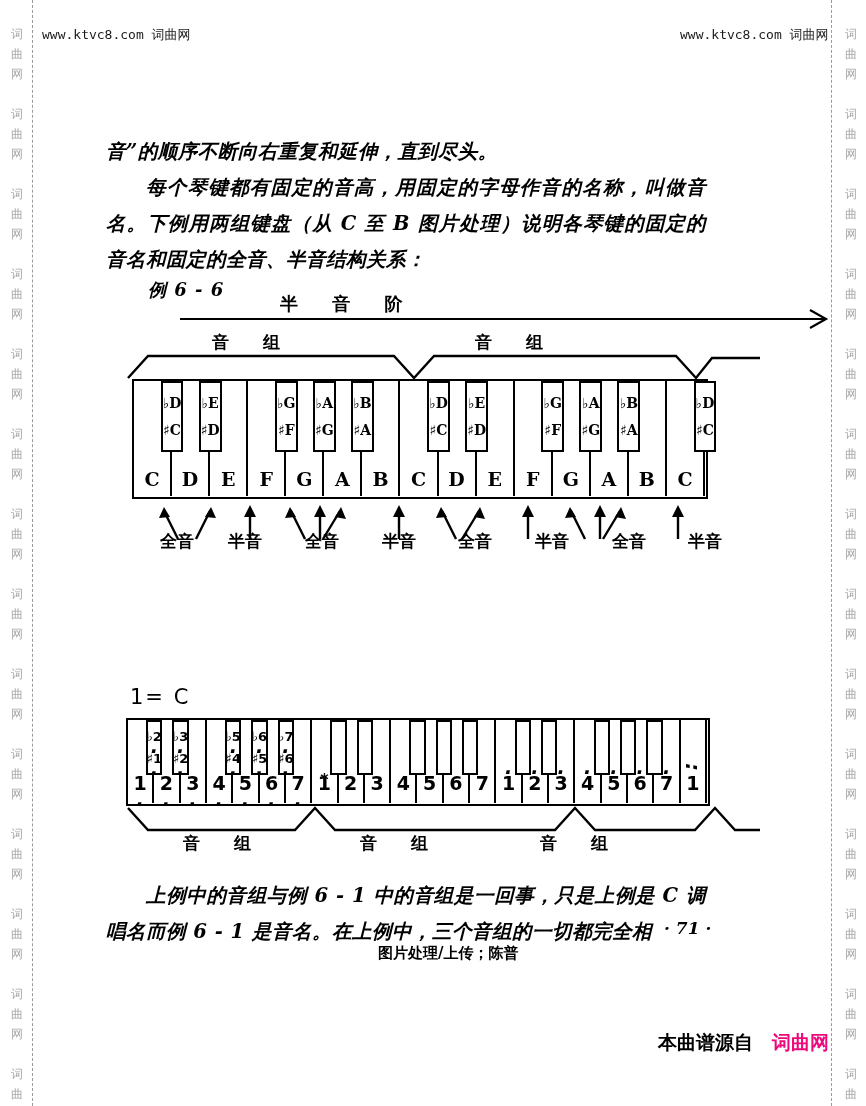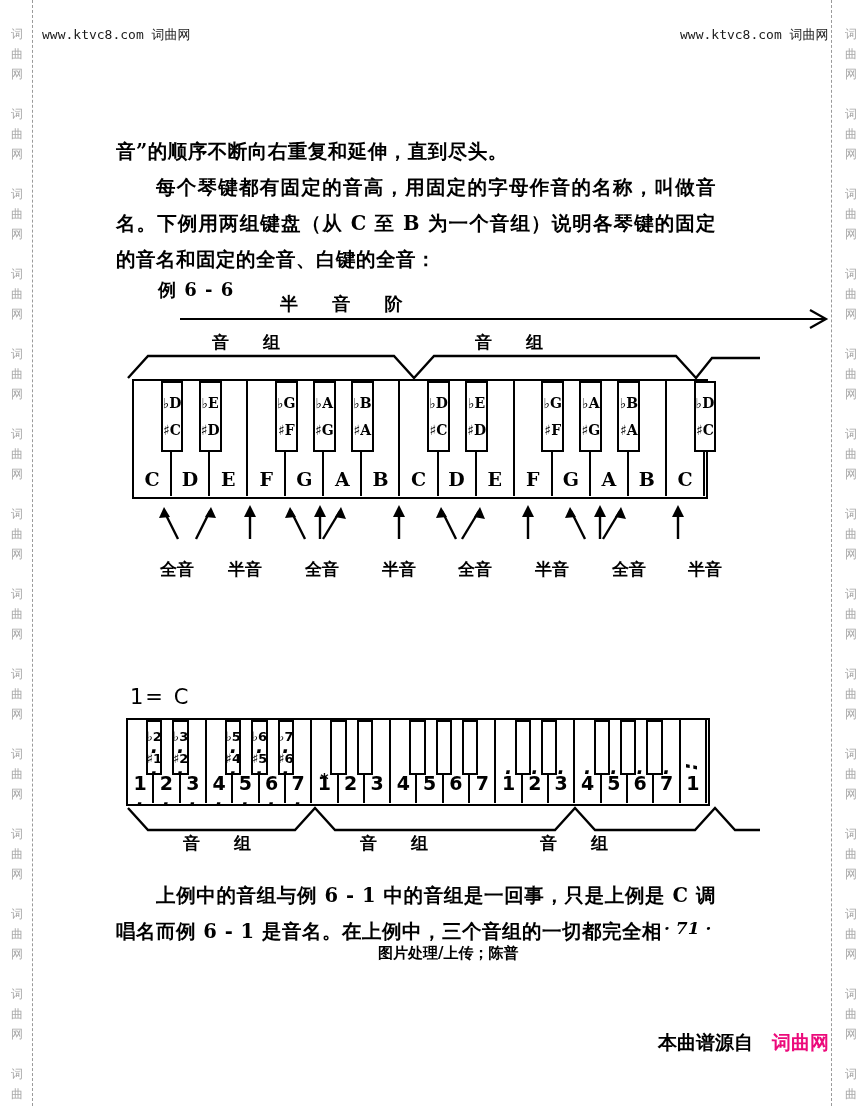--- a/index.html
+++ b/index.html
@@ -19,34 +19,34 @@
   .wm-col.right{left:840px;}
   .wm-block{margin-bottom:20px;}
   .wm-block span{display:block;}
 
   .hdr{position:absolute;font-family:"DejaVu Sans Mono","Liberation Mono",monospace;
        font-size:13px;color:#1a1a1a;white-space:nowrap;}
   .hdr.l{left:42px;top:26px;}
   .hdr.r{left:680px;top:26px;}
 
   
-  .page{position:absolute;left:116px;top:0;width:600px;}
+  .page{position:absolute;left:106px;top:0;width:600px;font-style:italic;}
   p.tx{
     margin:0;font-size:19.5px;line-height:36px;letter-spacing:.5px;
     font-family:"DejaVu Serif","Liberation Serif",serif;font-weight:700;
     text-align:justify;
   }
   .ind{text-indent:40px;}
   .lbl-ex{font-size:18px;font-weight:700;margin-left:42px;letter-spacing:1px;}
 
   
   .abs{position:absolute;}
   .ctr-title{font-size:18px;font-weight:700;letter-spacing:14px;}
   .grp-lbl{font-size:17px;font-weight:700;letter-spacing:14px;}
-  .ws-lbl{font-size:17px;font-weight:700;letter-spacing:0px;margin-top:28px;}
+  .ws-lbl{font-size:17px;font-weight:700;letter-spacing:0px;}
 
   
   .kb{position:absolute;box-sizing:border-box;border:2.5px solid #000;background:#fff;}
   .wkey{position:absolute;box-sizing:border-box;border-right:2.5px solid #000;background:#fff;
         display:flex;align-items:flex-end;justify-content:center;}
   .wkey:last-child{border-right:none;}
   .wlabel{font-size:19px;font-weight:700;font-family:"DejaVu Serif","Liberation Serif",serif;}
   .bkey{position:absolute;box-sizing:border-box;border:2.5px solid #000;background:#fff;
         display:flex;flex-direction:column;align-items:center;justify-content:space-evenly;}
   .bk-t,.bk-b{font-size:14px;font-weight:700;line-height:1;white-space:nowrap;}
@@ -226,21 +226,21 @@
       <span>网</span>
     </div>
   </div>
 
 <div class="hdr l">www.ktvc8.com 词曲网</div>
 <div class="hdr r">www.ktvc8.com 词曲网</div>
 
 <div class="page">
   <div style="height:134px"></div>
   <p class="tx">音”的顺序不断向右重复和延伸，直到尽头。</p>
-  <p class="tx ind">每个琴键都有固定的音高，用固定的字母作音的名称，叫做音名。下例用两组键盘（从 C 至 B 为一个音组）说明各琴键的固定的音名和固定的全音、白键的全音：</p>
+  <p class="tx ind">每个琴键都有固定的音高，用固定的字母作音的名称，叫做音名。下例用两组键盘（从 C 至 B 图片处理）说明各琴键的固定的音名和固定的全音、半音结构关系：</p>
   <div class="lbl-ex">例 6 - 6</div>
 </div>
 
 <div class="abs" id="d1-title" style="left:280px;top:292px;">
   <span class="ctr-title">半 音 阶</span>
 </div>
 
 <svg class="abs" id="d1-arrow" style="left:0px;top:305px;" width="866" height="26">
   <line x1="180" y1="14" x2="824" y2="14" stroke="#000" stroke-width="2.2"></line>
   <polyline points="810,5 826,14 810,23" fill="none" stroke="#000" stroke-width="2.2"></polyline>

